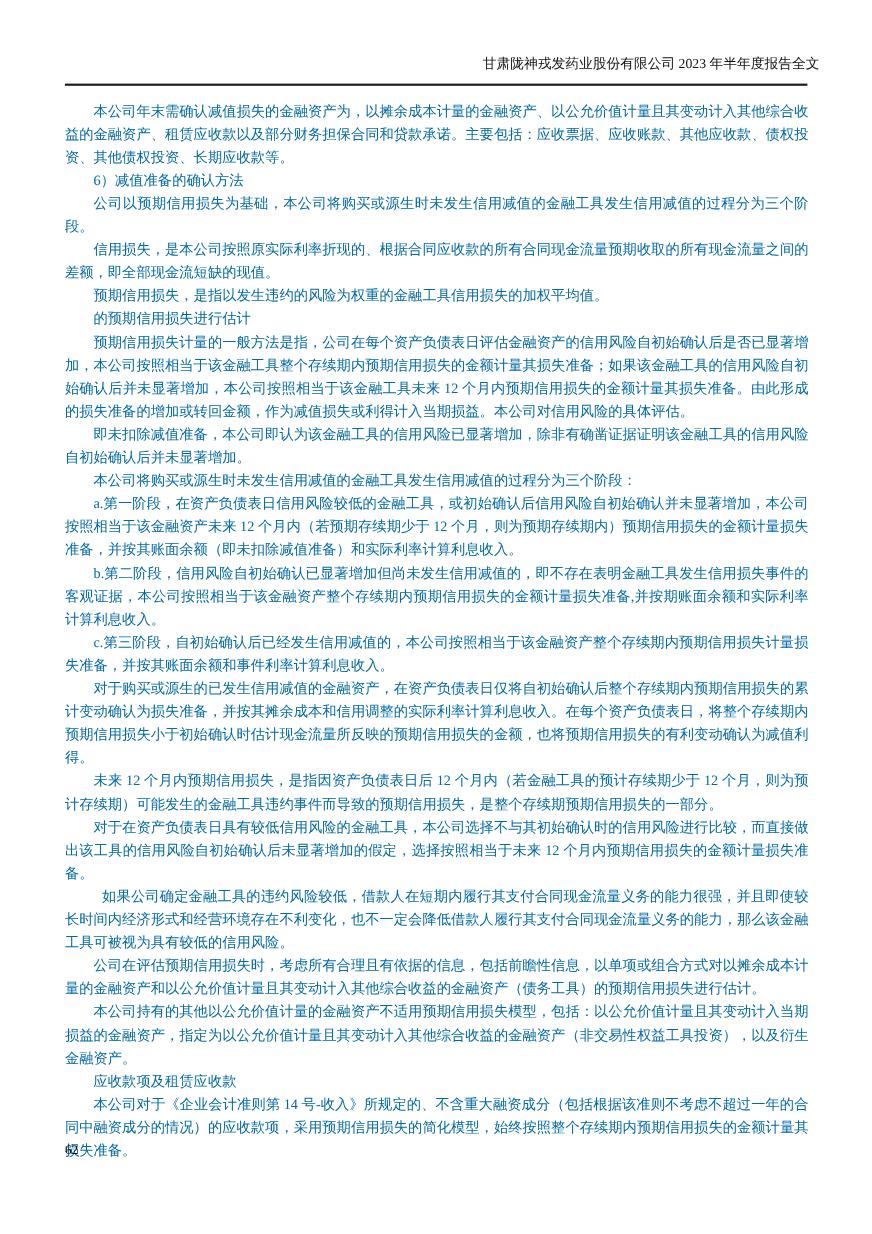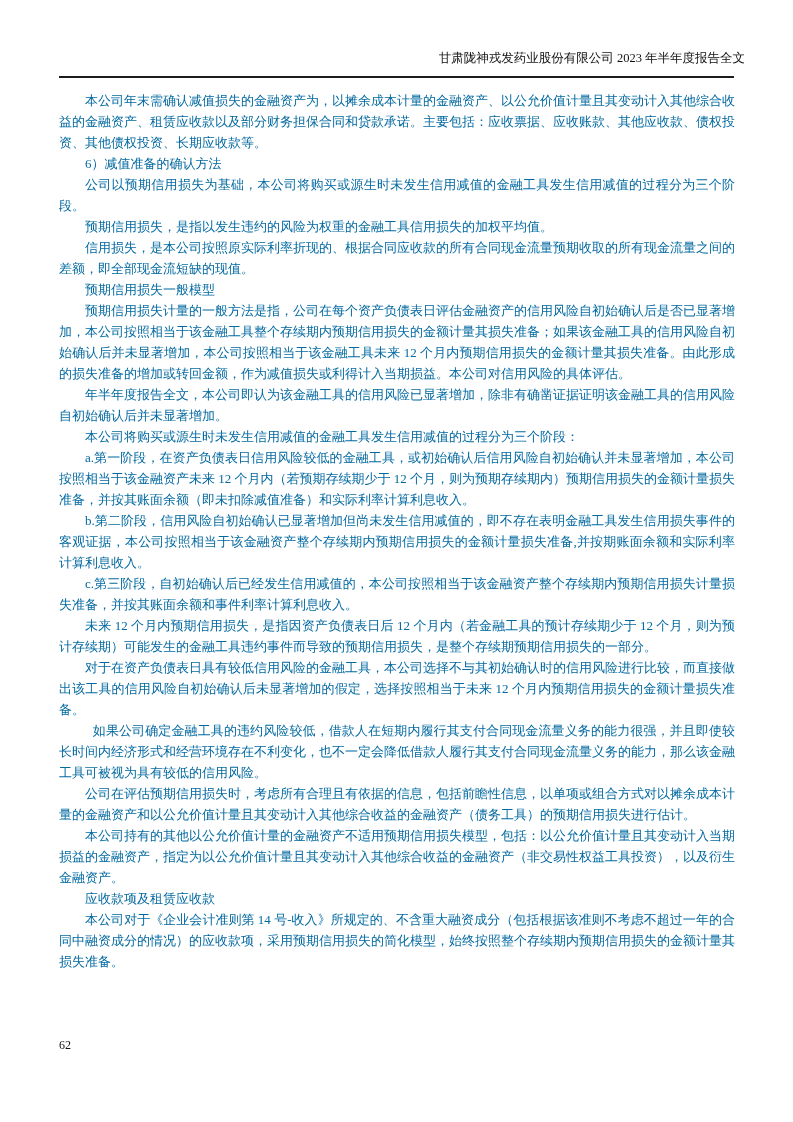--- a/index.html
+++ b/index.html
@@ -67,29 +67,30 @@
 </head>
 <body>
 
 <div class="page">
   <div class="header">甘肃陇神戎发药业股份有限公司 2023 年半年度报告全文</div>
   <div class="header-rule"></div>
   <div class="body-text">
       <p>本公司年末需确认减值损失的金融资产为，以摊余成本计量的金融资产、以公允价值计量且其变动计入其他综合收益的金融资产、租赁应收款以及部分财务担保合同和贷款承诺。主要包括：应收票据、应收账款、其他应收款、债权投资、其他债权投资、长期应收款等。</p>
       <p>6）减值准备的确认方法</p>
       <p>公司以预期信用损失为基础，本公司将购买或源生时未发生信用减值的金融工具发生信用减值的过程分为三个阶段。</p>
+      <p>信用损失，是本公司按照原实际利率折现的、根据合同应收款的所有合同现金流量预期收取的所有现金流量之间的差额，即全部现金流短缺的现值。</p>
       <p>预期信用损失，是指以发生违约的风险为权重的金融工具信用损失的加权平均值。</p>
-      <p>信用损失，是本公司按照原实际利率折现的、根据合同应收款的所有合同现金流量预期收取的所有现金流量之间的差额，即全部现金流短缺的现值。</p>
-      <p>预期信用损失一般模型</p>
+      <p>的预期信用损失进行估计</p>
       <p>预期信用损失计量的一般方法是指，公司在每个资产负债表日评估金融资产的信用风险自初始确认后是否已显著增加，本公司按照相当于该金融工具整个存续期内预期信用损失的金额计量其损失准备；如果该金融工具的信用风险自初始确认后并未显著增加，本公司按照相当于该金融工具未来 12 个月内预期信用损失的金额计量其损失准备。由此形成的损失准备的增加或转回金额，作为减值损失或利得计入当期损益。本公司对信用风险的具体评估。</p>
-      <p>年半年度报告全文，本公司即认为该金融工具的信用风险已显著增加，除非有确凿证据证明该金融工具的信用风险自初始确认后并未显著增加。</p>
+      <p>即未扣除减值准备，本公司即认为该金融工具的信用风险已显著增加，除非有确凿证据证明该金融工具的信用风险自初始确认后并未显著增加。</p>
       <p>本公司将购买或源生时未发生信用减值的金融工具发生信用减值的过程分为三个阶段：</p>
       <p>a.第一阶段，在资产负债表日信用风险较低的金融工具，或初始确认后信用风险自初始确认并未显著增加，本公司按照相当于该金融资产未来 12 个月内（若预期存续期少于 12 个月，则为预期存续期内）预期信用损失的金额计量损失准备，并按其账面余额（即未扣除减值准备）和实际利率计算利息收入。</p>
       <p>b.第二阶段，信用风险自初始确认已显著增加但尚未发生信用减值的，即不存在表明金融工具发生信用损失事件的客观证据，本公司按照相当于该金融资产整个存续期内预期信用损失的金额计量损失准备,并按期账面余额和实际利率计算利息收入。</p>
       <p>c.第三阶段，自初始确认后已经发生信用减值的，本公司按照相当于该金融资产整个存续期内预期信用损失计量损失准备，并按其账面余额和事件利率计算利息收入。</p>
+      <p>对于购买或源生的已发生信用减值的金融资产，在资产负债表日仅将自初始确认后整个存续期内预期信用损失的累计变动确认为损失准备，并按其摊余成本和信用调整的实际利率计算利息收入。在每个资产负债表日，将整个存续期内预期信用损失小于初始确认时估计现金流量所反映的预期信用损失的金额，也将预期信用损失的有利变动确认为减值利得。</p>
       <p>未来 12 个月内预期信用损失，是指因资产负债表日后 12 个月内（若金融工具的预计存续期少于 12 个月，则为预计存续期）可能发生的金融工具违约事件而导致的预期信用损失，是整个存续期预期信用损失的一部分。</p>
       <p>对于在资产负债表日具有较低信用风险的金融工具，本公司选择不与其初始确认时的信用风险进行比较，而直接做出该工具的信用风险自初始确认后未显著增加的假定，选择按照相当于未来 12 个月内预期信用损失的金额计量损失准备。</p>
       <p class="extra-indent">如果公司确定金融工具的违约风险较低，借款人在短期内履行其支付合同现金流量义务的能力很强，并且即使较长时间内经济形式和经营环境存在不利变化，也不一定会降低借款人履行其支付合同现金流量义务的能力，那么该金融工具可被视为具有较低的信用风险。</p>
       <p>公司在评估预期信用损失时，考虑所有合理且有依据的信息，包括前瞻性信息，以单项或组合方式对以摊余成本计量的金融资产和以公允价值计量且其变动计入其他综合收益的金融资产（债务工具）的预期信用损失进行估计。</p>
       <p>本公司持有的其他以公允价值计量的金融资产不适用预期信用损失模型，包括：以公允价值计量且其变动计入当期损益的金融资产，指定为以公允价值计量且其变动计入其他综合收益的金融资产（非交易性权益工具投资），以及衍生金融资产。</p>
       <p>应收款项及租赁应收款</p>
       <p>本公司对于《企业会计准则第 14 号-收入》所规定的、不含重大融资成分（包括根据该准则不考虑不超过一年的合同中融资成分的情况）的应收款项，采用预期信用损失的简化模型，始终按照整个存续期内预期信用损失的金额计量其损失准备。</p>
     </div>
   <div class="page-number">62</div>
 </div>

